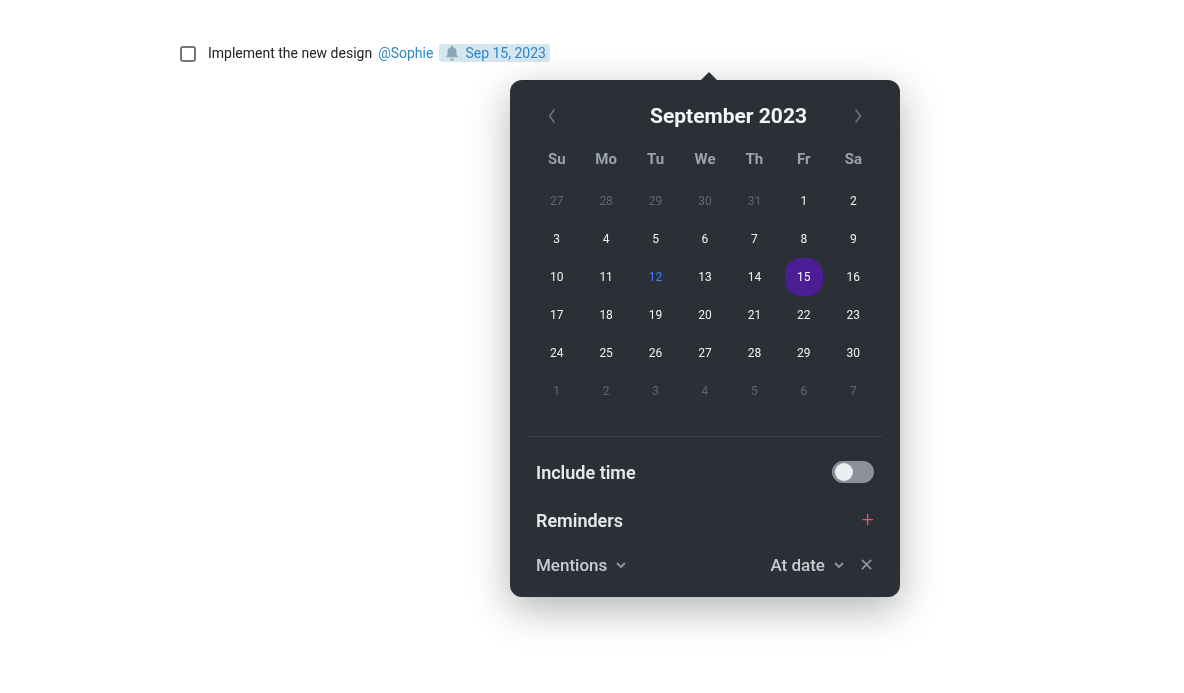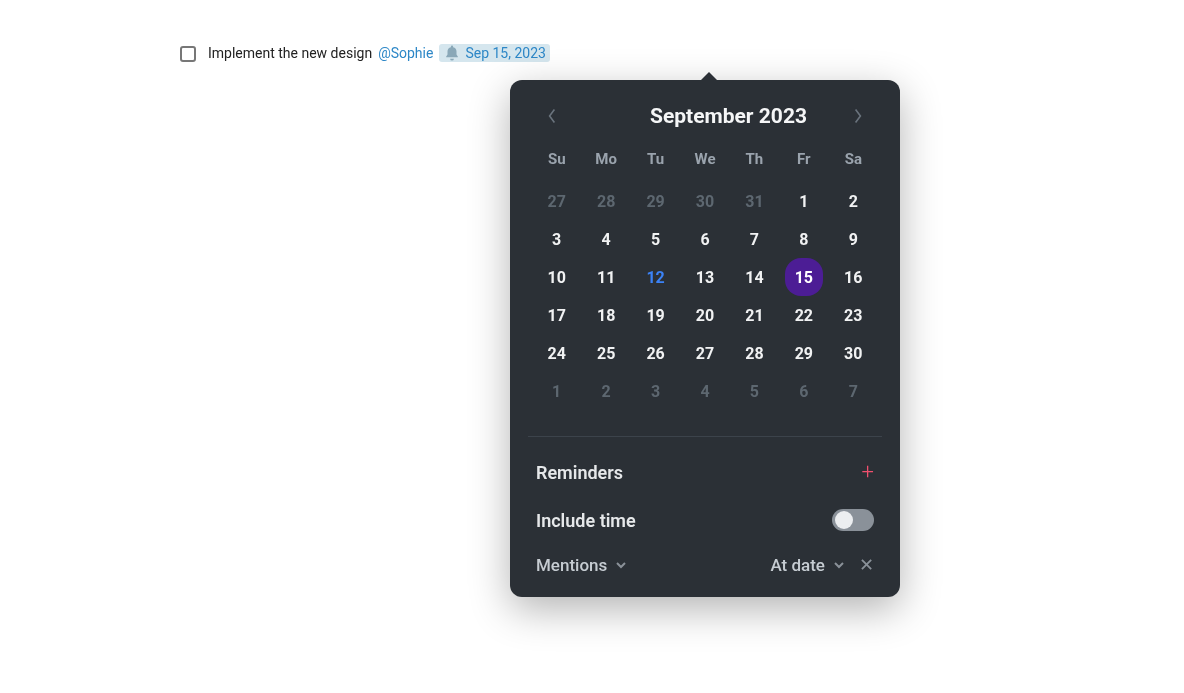--- a/index.html
+++ b/index.html
@@ -106,22 +106,22 @@
     text-align: center;
     margin-bottom: 26px;
   }
   .dow {
     font-size: 15px;
     font-weight: 700;
     color: #9aa3ad;
     padding-bottom: 14px;
   }
   .day {
-    font-size: 16px;
-    font-weight: 700;
+    font-size: 12px;
+    font-weight: 400;
     color: #f1f2f3;
     height: 38px;
     display: flex;
     align-items: center;
     justify-content: center;
     cursor: pointer;
   }
   .day.out { color: #5d6770; }
   .day.today { color: #3b82f6; }
   .day.selected {
@@ -287,29 +287,29 @@
       <div class="day out">3</div>
       <div class="day out">4</div>
       <div class="day out">5</div>
       <div class="day out">6</div>
       <div class="day out">7</div>
     </div>
 
   <hr class="divider">
 
   <div class="row">
-    <span>Reminders</span>
-    <span class="plus">+</span>
-  </div>
-
-  <div class="row">
     <span>Include time</span>
     <span class="toggle">
       <span class="toggle-knob"></span>
     </span>
+  </div>
+
+  <div class="row">
+    <span>Reminders</span>
+    <span class="plus">+</span>
   </div>
 
   <div class="reminder-row">
     <span class="dd">
       <span>Mentions</span>
       <span class="chev-small">
         <svg viewBox="0 0 12 12">
             <polyline points="2,4 6,8 10,4"></polyline>
           </svg>
       </span>

